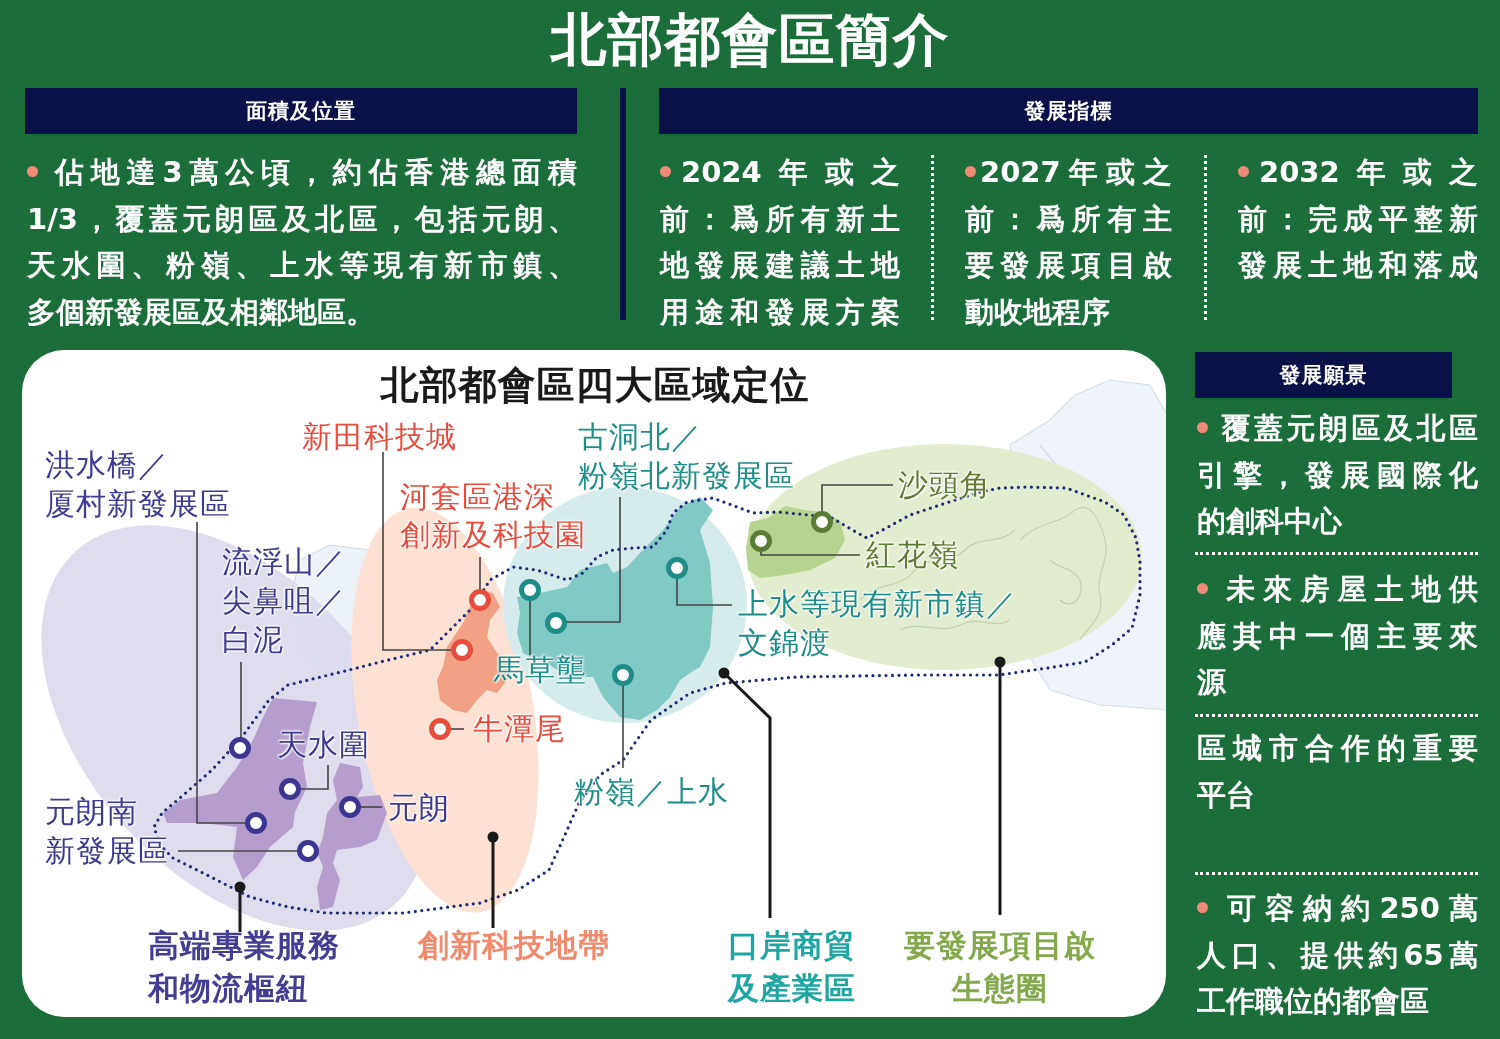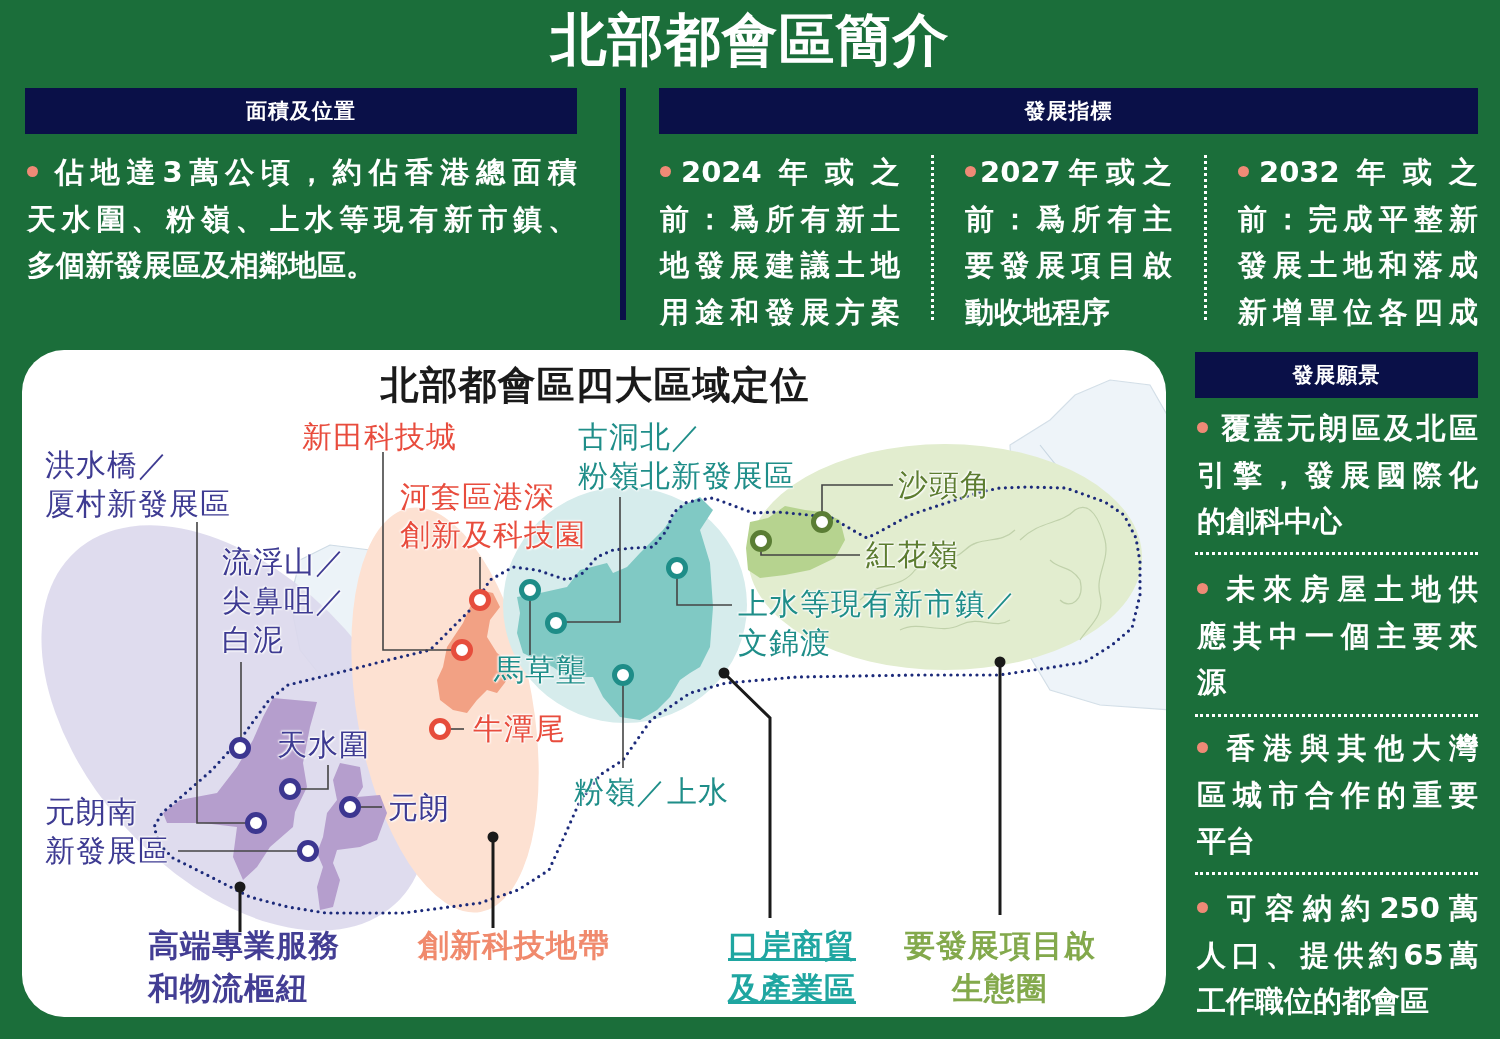--- a/index.html
+++ b/index.html
@@ -55,20 +55,21 @@
   .zone div{height:43px;}
 </style>
 </head>
 <body>
 
 <div class="title">北部都會區簡介</div>
 
 <div class="hbar" style="left:25px;top:88px;width:552px;">面積及位置</div>
 <div class="txt" style="left:27px;top:149px;width:550px;">
   <div class="ln"><span class="bullet"></span><span>佔地達3萬公頃，約佔香港總面積</span></div>
+  <div class="ln">1/3，覆蓋元朗區及北區，包括元朗、</div>
   <div class="ln">天水圍、粉嶺、上水等現有新市鎮、</div>
   <div class="ln last">多個新發展區及相鄰地區。</div>
 </div>
 
 <div class="vrule"></div>
 
 <div class="hbar" style="left:659px;top:88px;width:819px;">發展指標</div>
 
 <div class="txt" style="left:660px;top:149px;width:240px;">
   <div class="ln"><span class="bullet"></span><span>2024年或之</span></div>
@@ -83,41 +84,39 @@
   <div class="ln">前：爲所有主</div>
   <div class="ln">要發展項目啟</div>
   <div class="ln last">動收地程序</div>
 </div>
 <div class="dsep" style="left:1204px;"></div>
 
 <div class="txt" style="left:1238px;top:149px;width:240px;">
   <div class="ln"><span class="bullet"></span><span>2032年或之</span></div>
   <div class="ln">前：完成平整新</div>
   <div class="ln">發展土地和落成</div>
-  <div class="ln">新增單位各四成</div>
-</div>
-
-<div class="hbar" style="left:1195px;top:352px;width:283px;">發展願景</div>
+</div>
+
+<div class="hbar" style="left:1195px;top:352px;width:257px;">發展願景</div>
 
 <div class="txt" style="left:1197px;top:405px;width:281px;">
   <div class="ln"><span class="bullet"></span><span>覆蓋元朗區及北區</span></div>
   <div class="ln">引擎，發展國際化</div>
   <div class="ln last">的創科中心</div>
 </div>
 <div class="hdiv" style="top:552px;"></div>
 
 <div class="txt" style="left:1197px;top:566px;width:281px;">
   <div class="ln"><span class="bullet"></span><span>未來房屋土地供</span></div>
   <div class="ln">應其中一個主要來</div>
   <div class="ln last">源</div>
 </div>
 <div class="hdiv" style="top:714px;"></div>
 
 <div class="txt" style="left:1197px;top:725px;width:281px;">
-  <div class="ln"><span class="bullet"></span><span>香港與其他大灣</span></div>
   <div class="ln">區城市合作的重要</div>
   <div class="ln last">平台</div>
 </div>
 <div class="hdiv" style="top:872px;"></div>
 
 <div class="txt" style="left:1197px;top:885px;width:281px;">
   <div class="ln"><span class="bullet"></span><span>可容納約250萬</span></div>
   <div class="ln">人口、提供約65萬</div>
   <div class="ln last">工作職位的都會區</div>
 </div>
@@ -258,21 +257,21 @@
       <div>粉嶺／上水</div>
     </div>
 
     <div class="zone" style="left:148px;top:924px;color:var(--zone_purple);">
       <div>高端專業服務</div>
       <div>和物流樞紐</div>
     </div>
     <div class="zone" style="left:418px;top:924px;color:var(--zone_orange);">
       <div>創新科技地帶</div>
     </div>
-    <div class="zone" style="left:728px;top:924px;width:166px;text-align:left;color:var(--zone_teal);text-decoration:underline;">
+    <div class="zone" style="left:690px;top:924px;width:166px;text-align:right;color:var(--zone_teal);">
       <div>口岸商貿</div>
       <div>及產業區</div>
     </div>
     <div class="zone" style="left:890px;top:924px;width:220px;text-align:center;color:var(--zone_green);">
       <div>要發展項目啟</div>
       <div>生態圈</div>
     </div>
   </div>
 </div>
 

